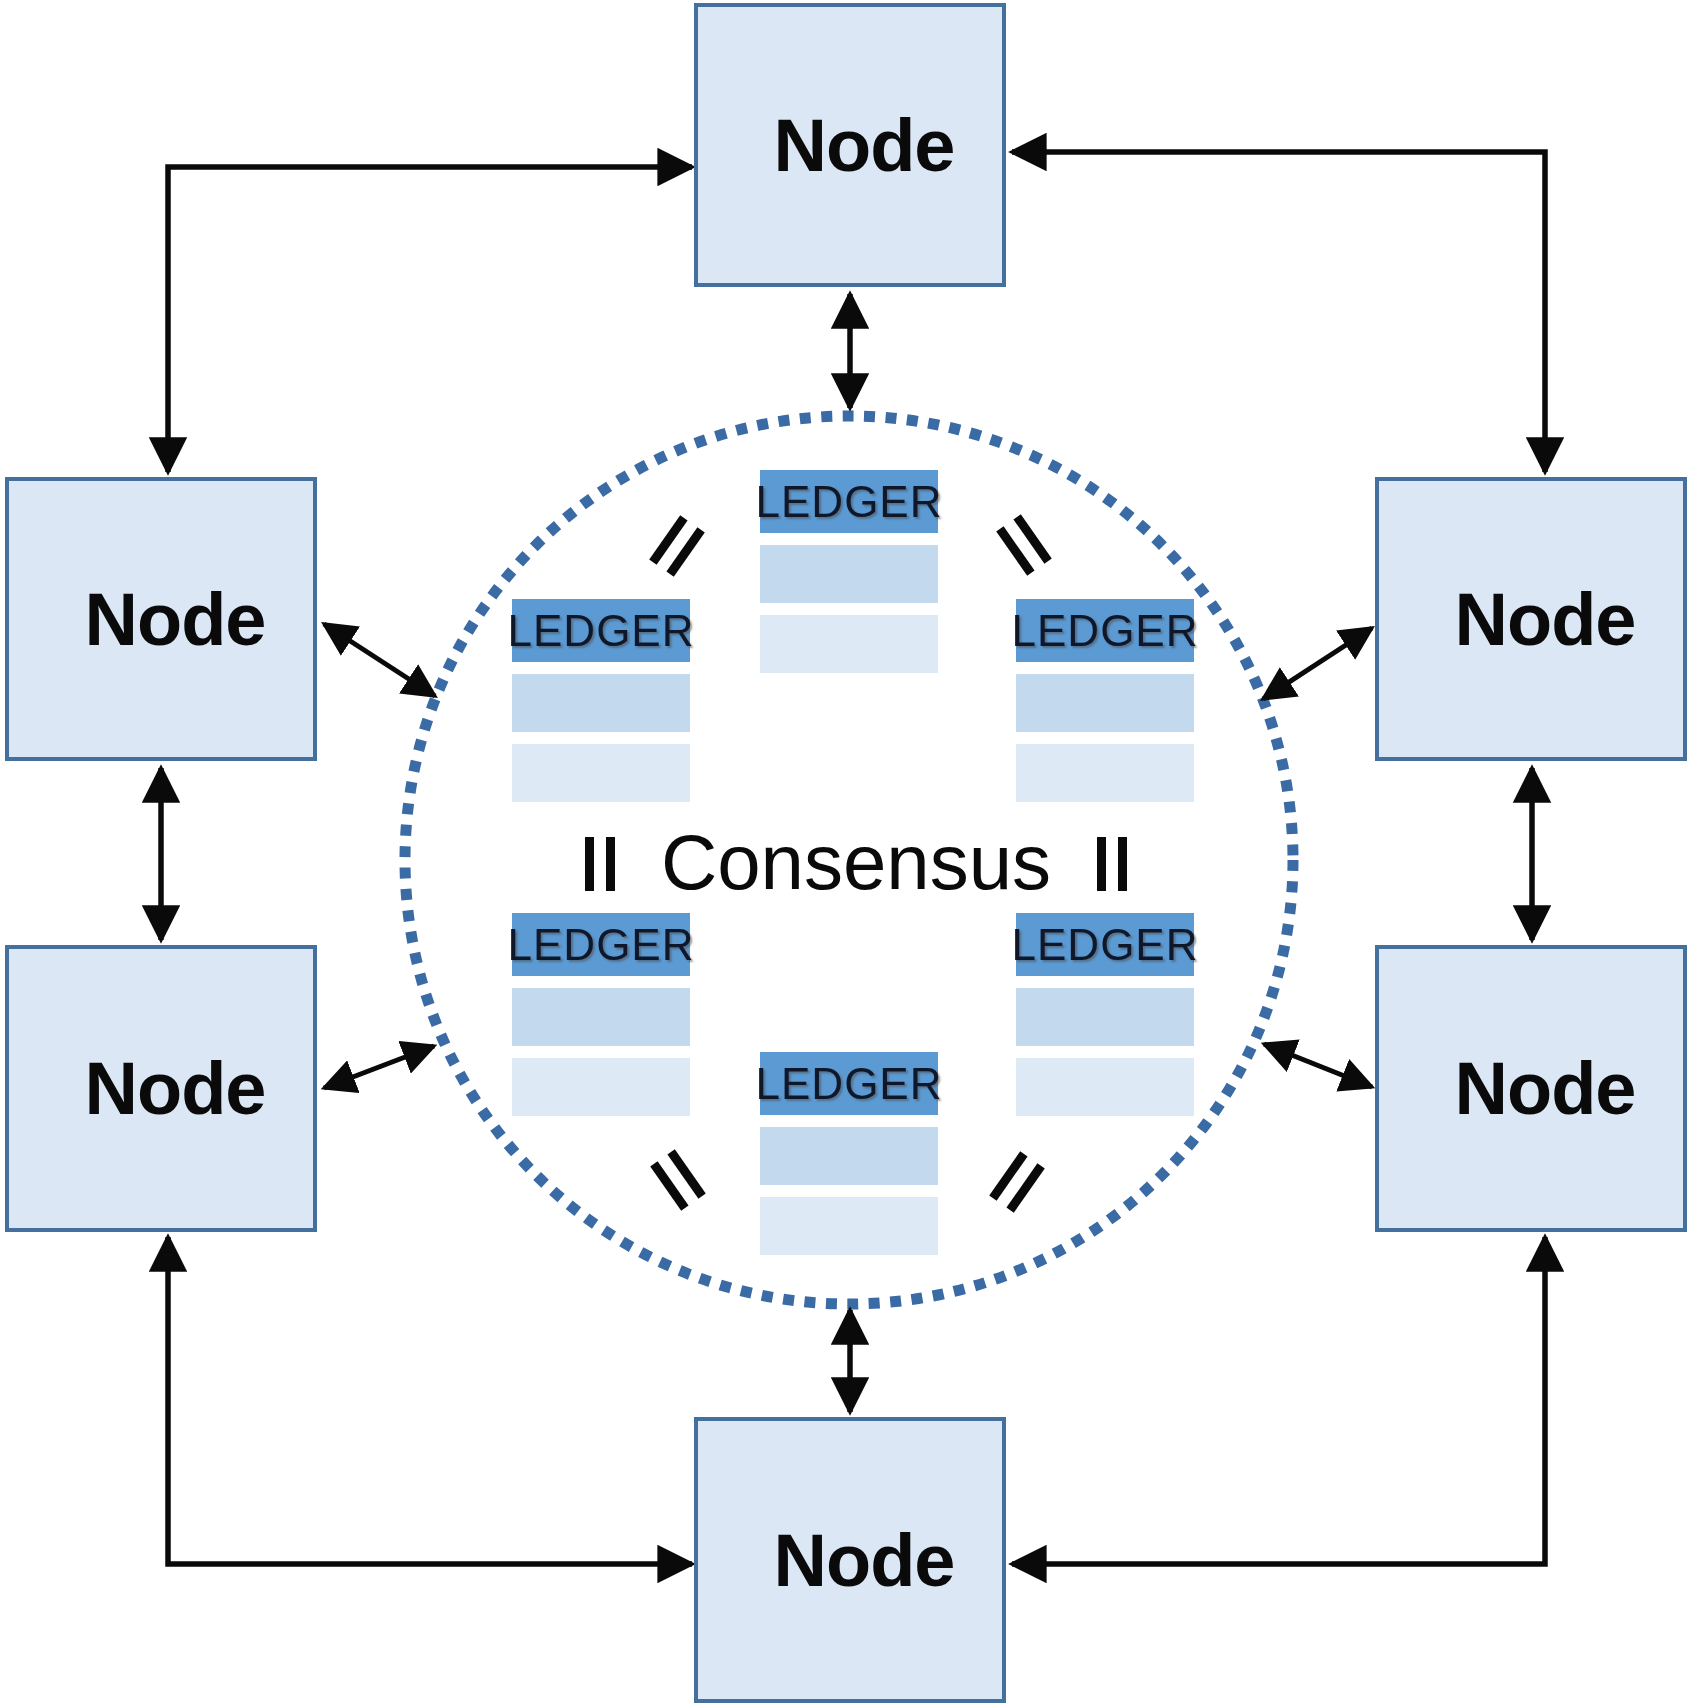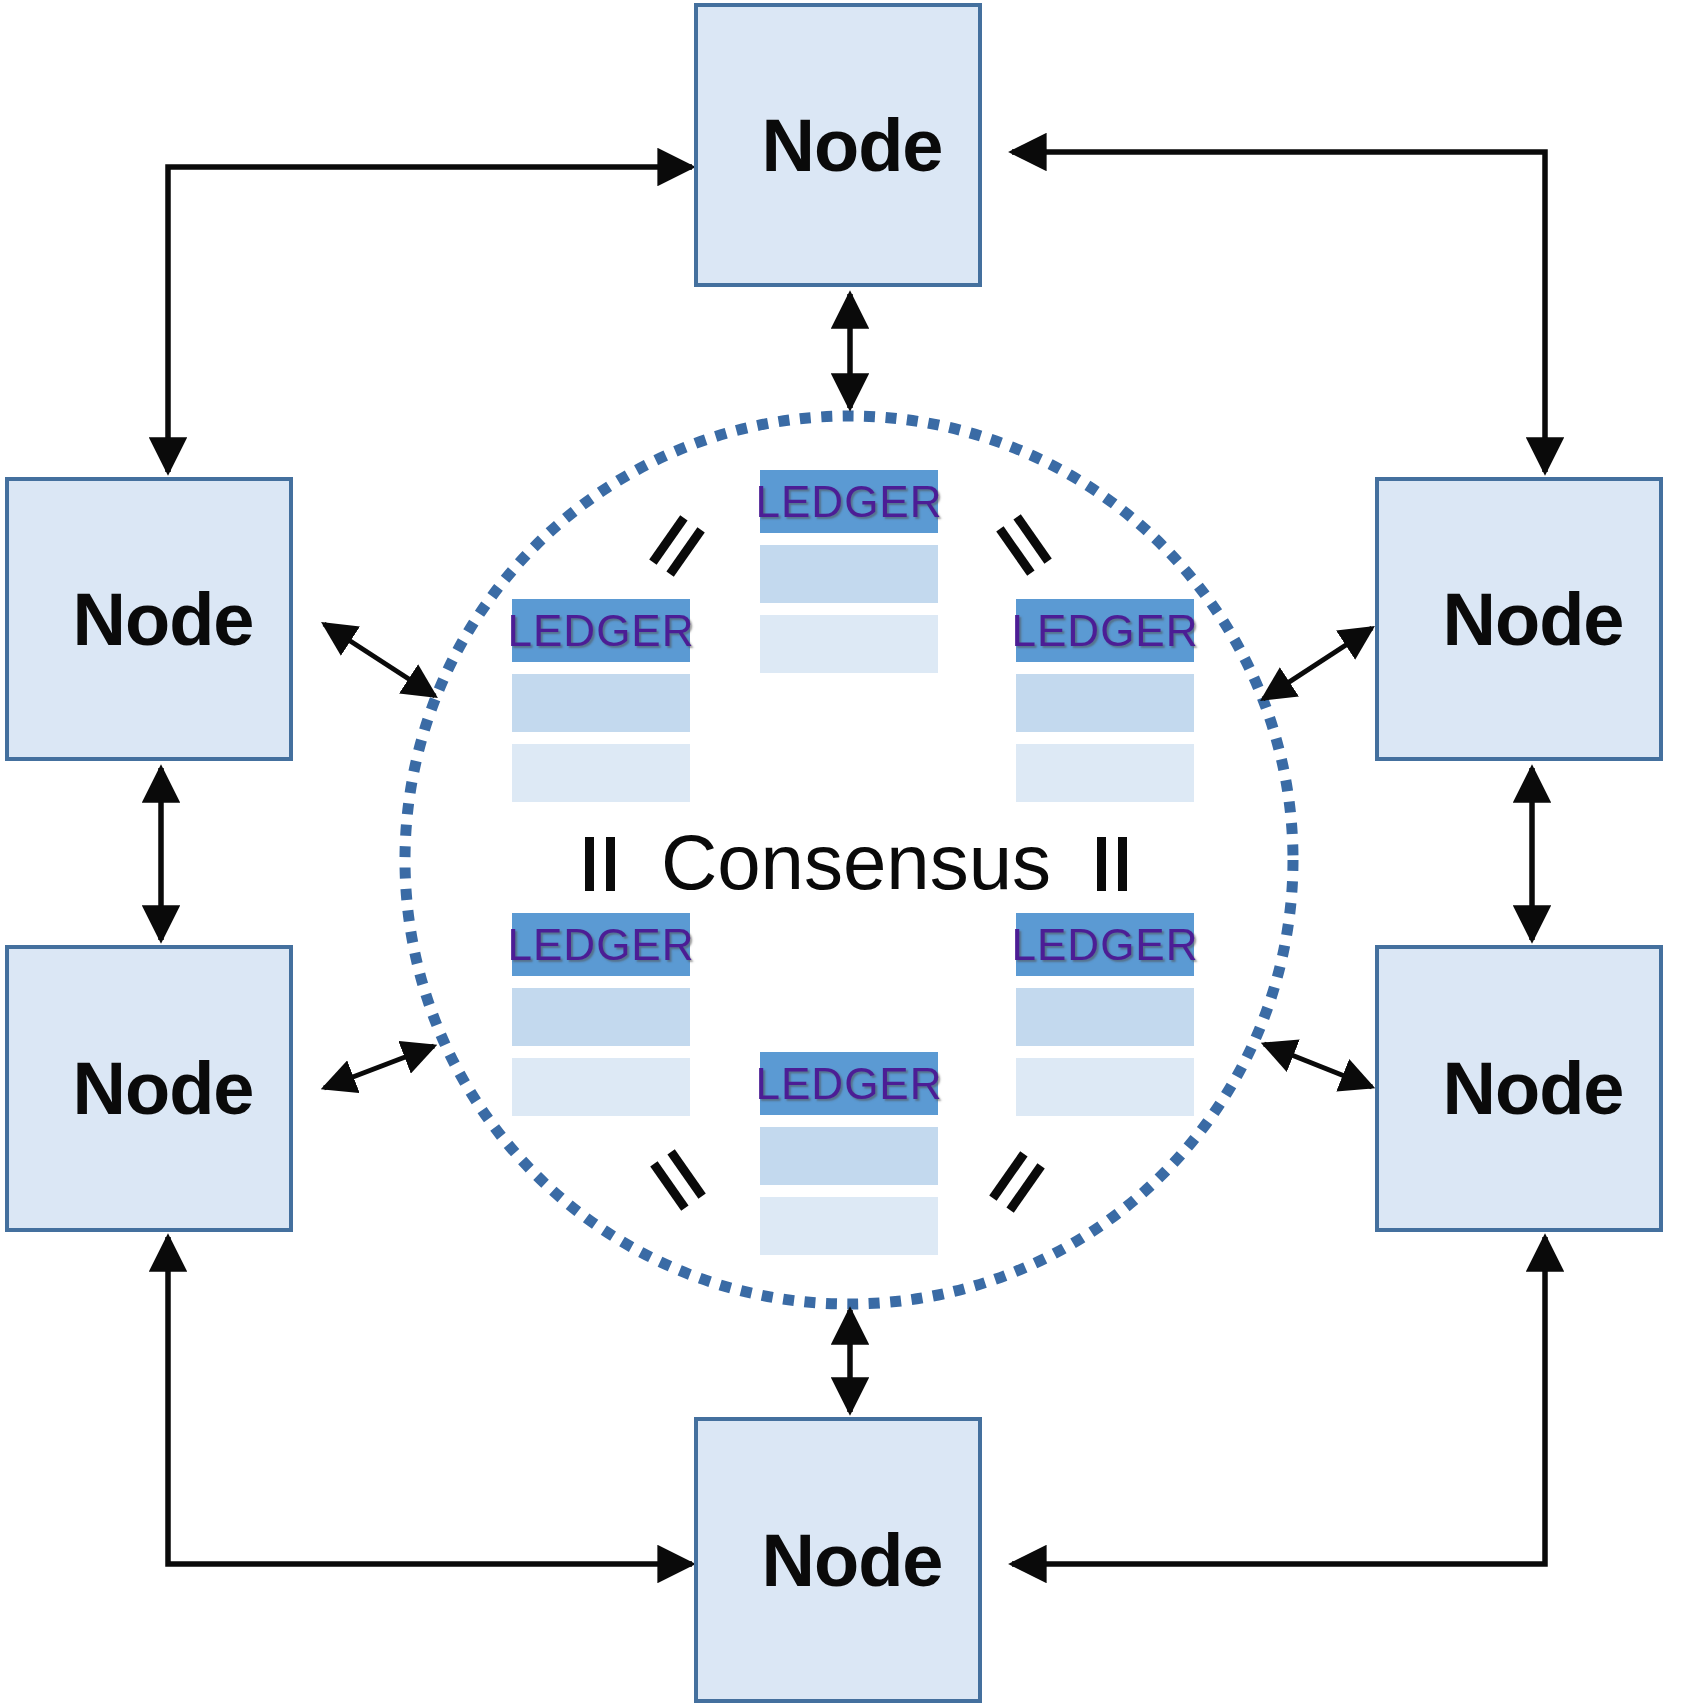--- a/index.html
+++ b/index.html
@@ -10,37 +10,37 @@
     font-family:"Liberation Sans", sans-serif;
     overflow:hidden;
   }
   #arrow-layer{position:absolute;left:0;top:0;width:1698px;height:1706px;}
   .arrow{stroke:#0a0a0a;fill:none;}
   .thick{stroke-width:5.5px;}
   .diag{stroke-width:5px;}
   .dotted-circle{stroke:#3a6ba5;stroke-width:11px;fill:none;}
 
   .node{
-    position:absolute;width:288px;height:284px;
+    position:absolute;width:312px;height:284px;
     background:#dbe7f5;border:4px solid #44709e;box-sizing:border-box;
     display:flex;align-items:center;justify-content:center;padding-left:28px;
   }
   .node-label{
     font-size:74px;font-weight:bold;color:#0a0a0a;letter-spacing:-1px;
   }
   #node-top{left:694px;top:3px;}
   #node-upper-left{left:5px;top:477px;}
   #node-upper-right{left:1375px;top:477px;}
   #node-lower-left{left:5px;top:945px;height:287px;}
   #node-lower-right{left:1375px;top:945px;height:287px;}
   #node-bottom{left:694px;top:1417px;height:286px;}
 
   .ledger{position:absolute;width:178px;}
   .ledger-header{
-    height:63px;background:#5b9ad3;color:#4c1d95;
+    height:63px;background:#5b9ad3;color:#0f172a;
     display:flex;align-items:center;justify-content:center;
     font-size:44px;letter-spacing:1px;
     text-shadow:2px 2px 2px rgba(80,80,80,0.55);
   }
   .ledger-row{height:58px;margin-top:12px;}
   .row-medium{background:#c3d9ee;}
   .row-light{background:#dde9f5;}
   #ledger-top-center{left:760px;top:470px;}
   #ledger-upper-left{left:512px;top:599px;}
   #ledger-upper-right{left:1016px;top:599px;}

